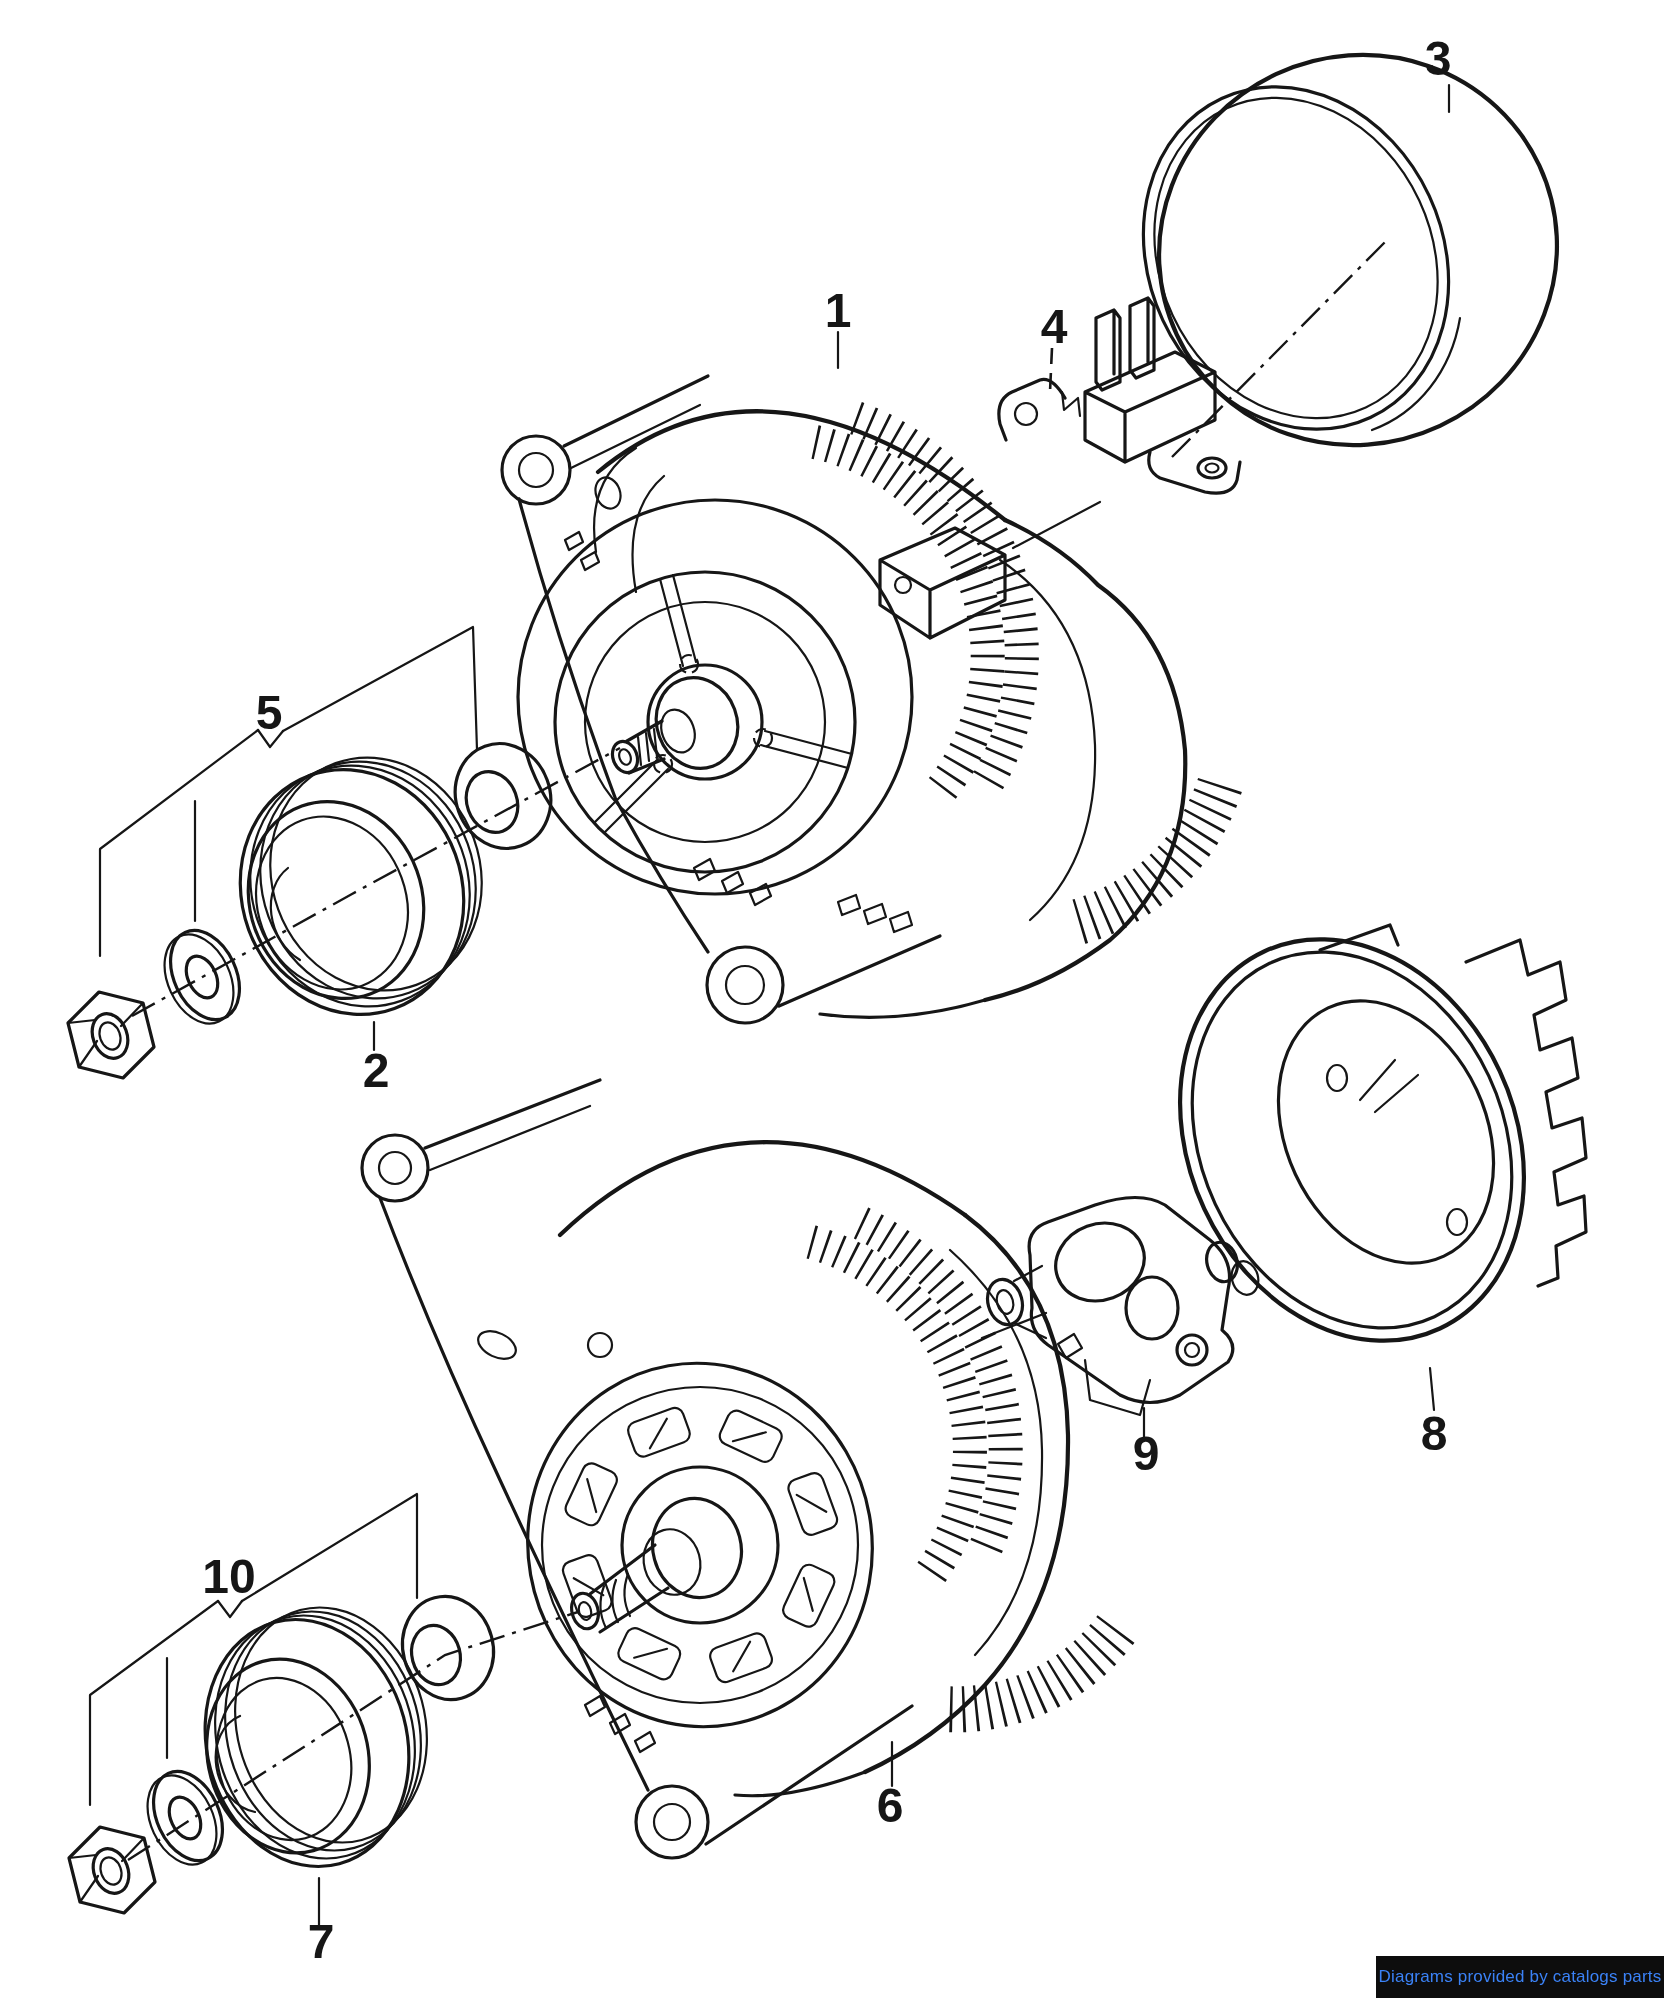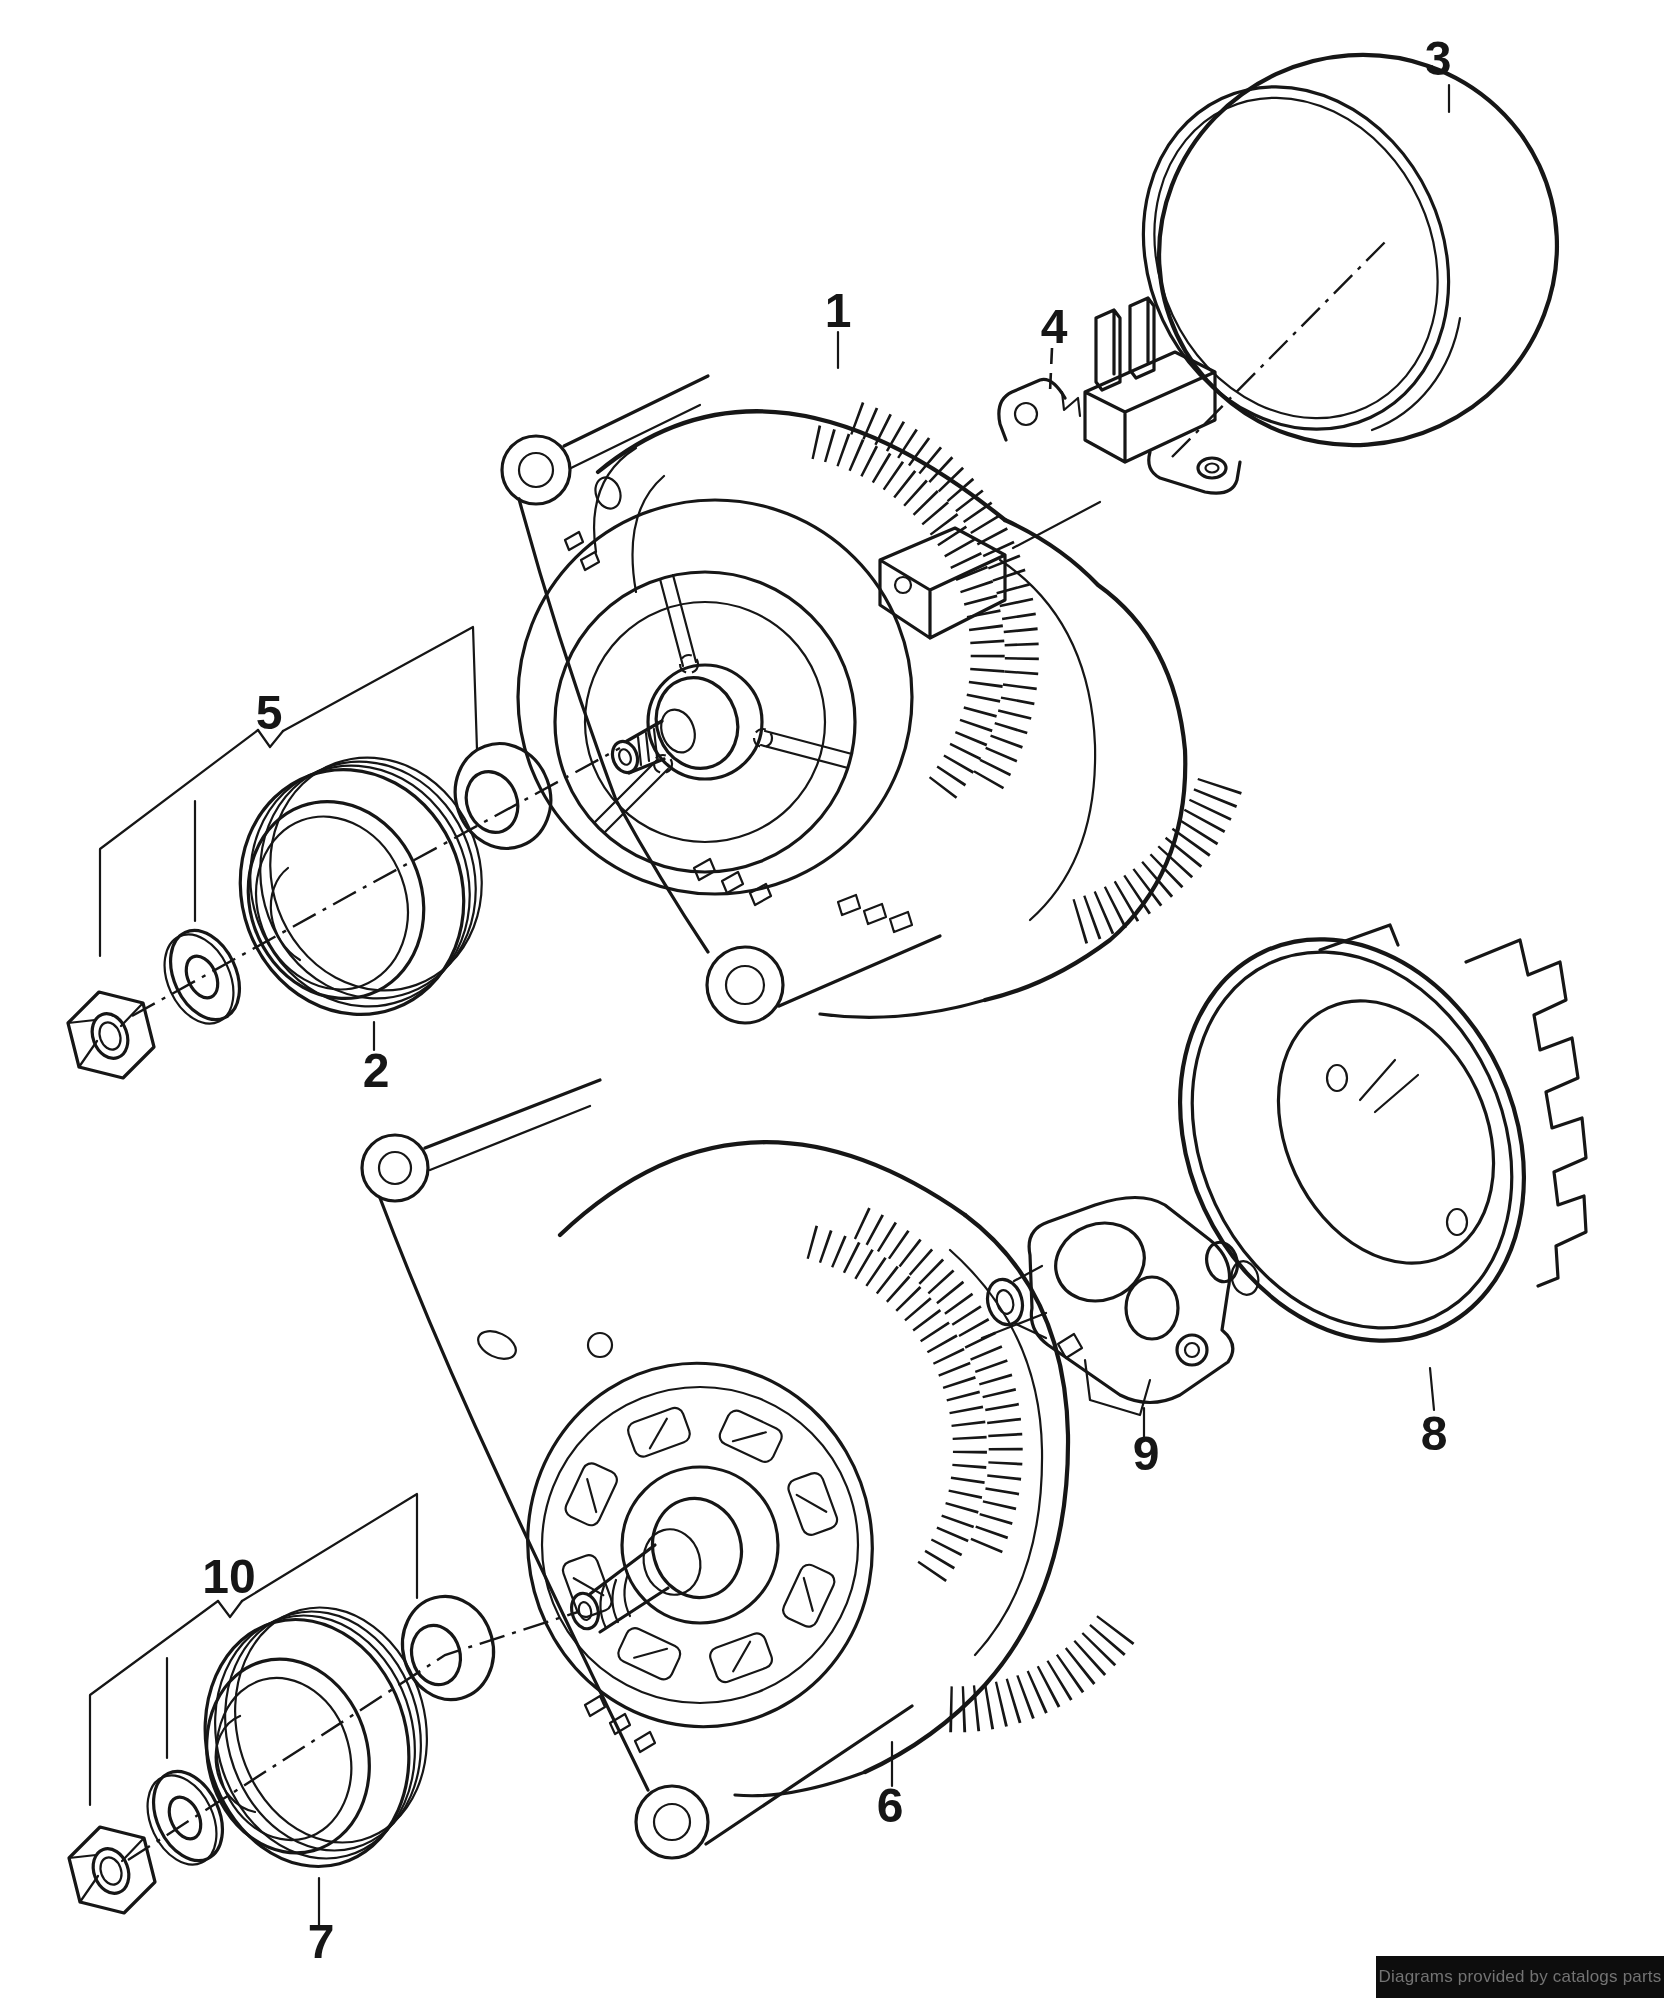--- a/index.html
+++ b/index.html
@@ -13,21 +13,21 @@
   .fins {fill:none;stroke:#161616;stroke-width:34;stroke-dasharray:2.6 11.5;stroke-linecap:butt;}
   .fins2{fill:none;stroke:#161616;stroke-width:46;stroke-dasharray:2.6 10;stroke-linecap:butt;}
   .axis {fill:none;stroke:#161616;stroke-width:2.4;stroke-dasharray:26 8 4 8;stroke-linecap:butt;}
   .dash {fill:none;stroke:#161616;stroke-width:2.6;stroke-dasharray:16 9;stroke-linecap:butt;}
   .num  {font-family:"Liberation Sans",sans-serif;font-size:48px;font-weight:600;
          fill:#161616;text-anchor:middle;}
   .clip {fill:none;stroke:#161616;stroke-width:2.2;stroke-dasharray:11 6;}
   
   #credit{position:absolute;left:1376px;top:1956px;width:288px;height:42px;
           background:#0d0d0d;display:flex;align-items:center;justify-content:center;}
-  #credit span{color:#737373;font-size:17px;letter-spacing:.2px;white-space:nowrap;}
+  #credit span{color:#3b82f6;font-size:17px;letter-spacing:.2px;white-space:nowrap;}
 </style>
 </head>
 <body>
 
 <div id="page">
 <svg width="1664" height="1998" viewBox="0 0 1664 1998">
 
   <g>
 
     <circle class="ln" cx="536" cy="470" r="34"></circle>

